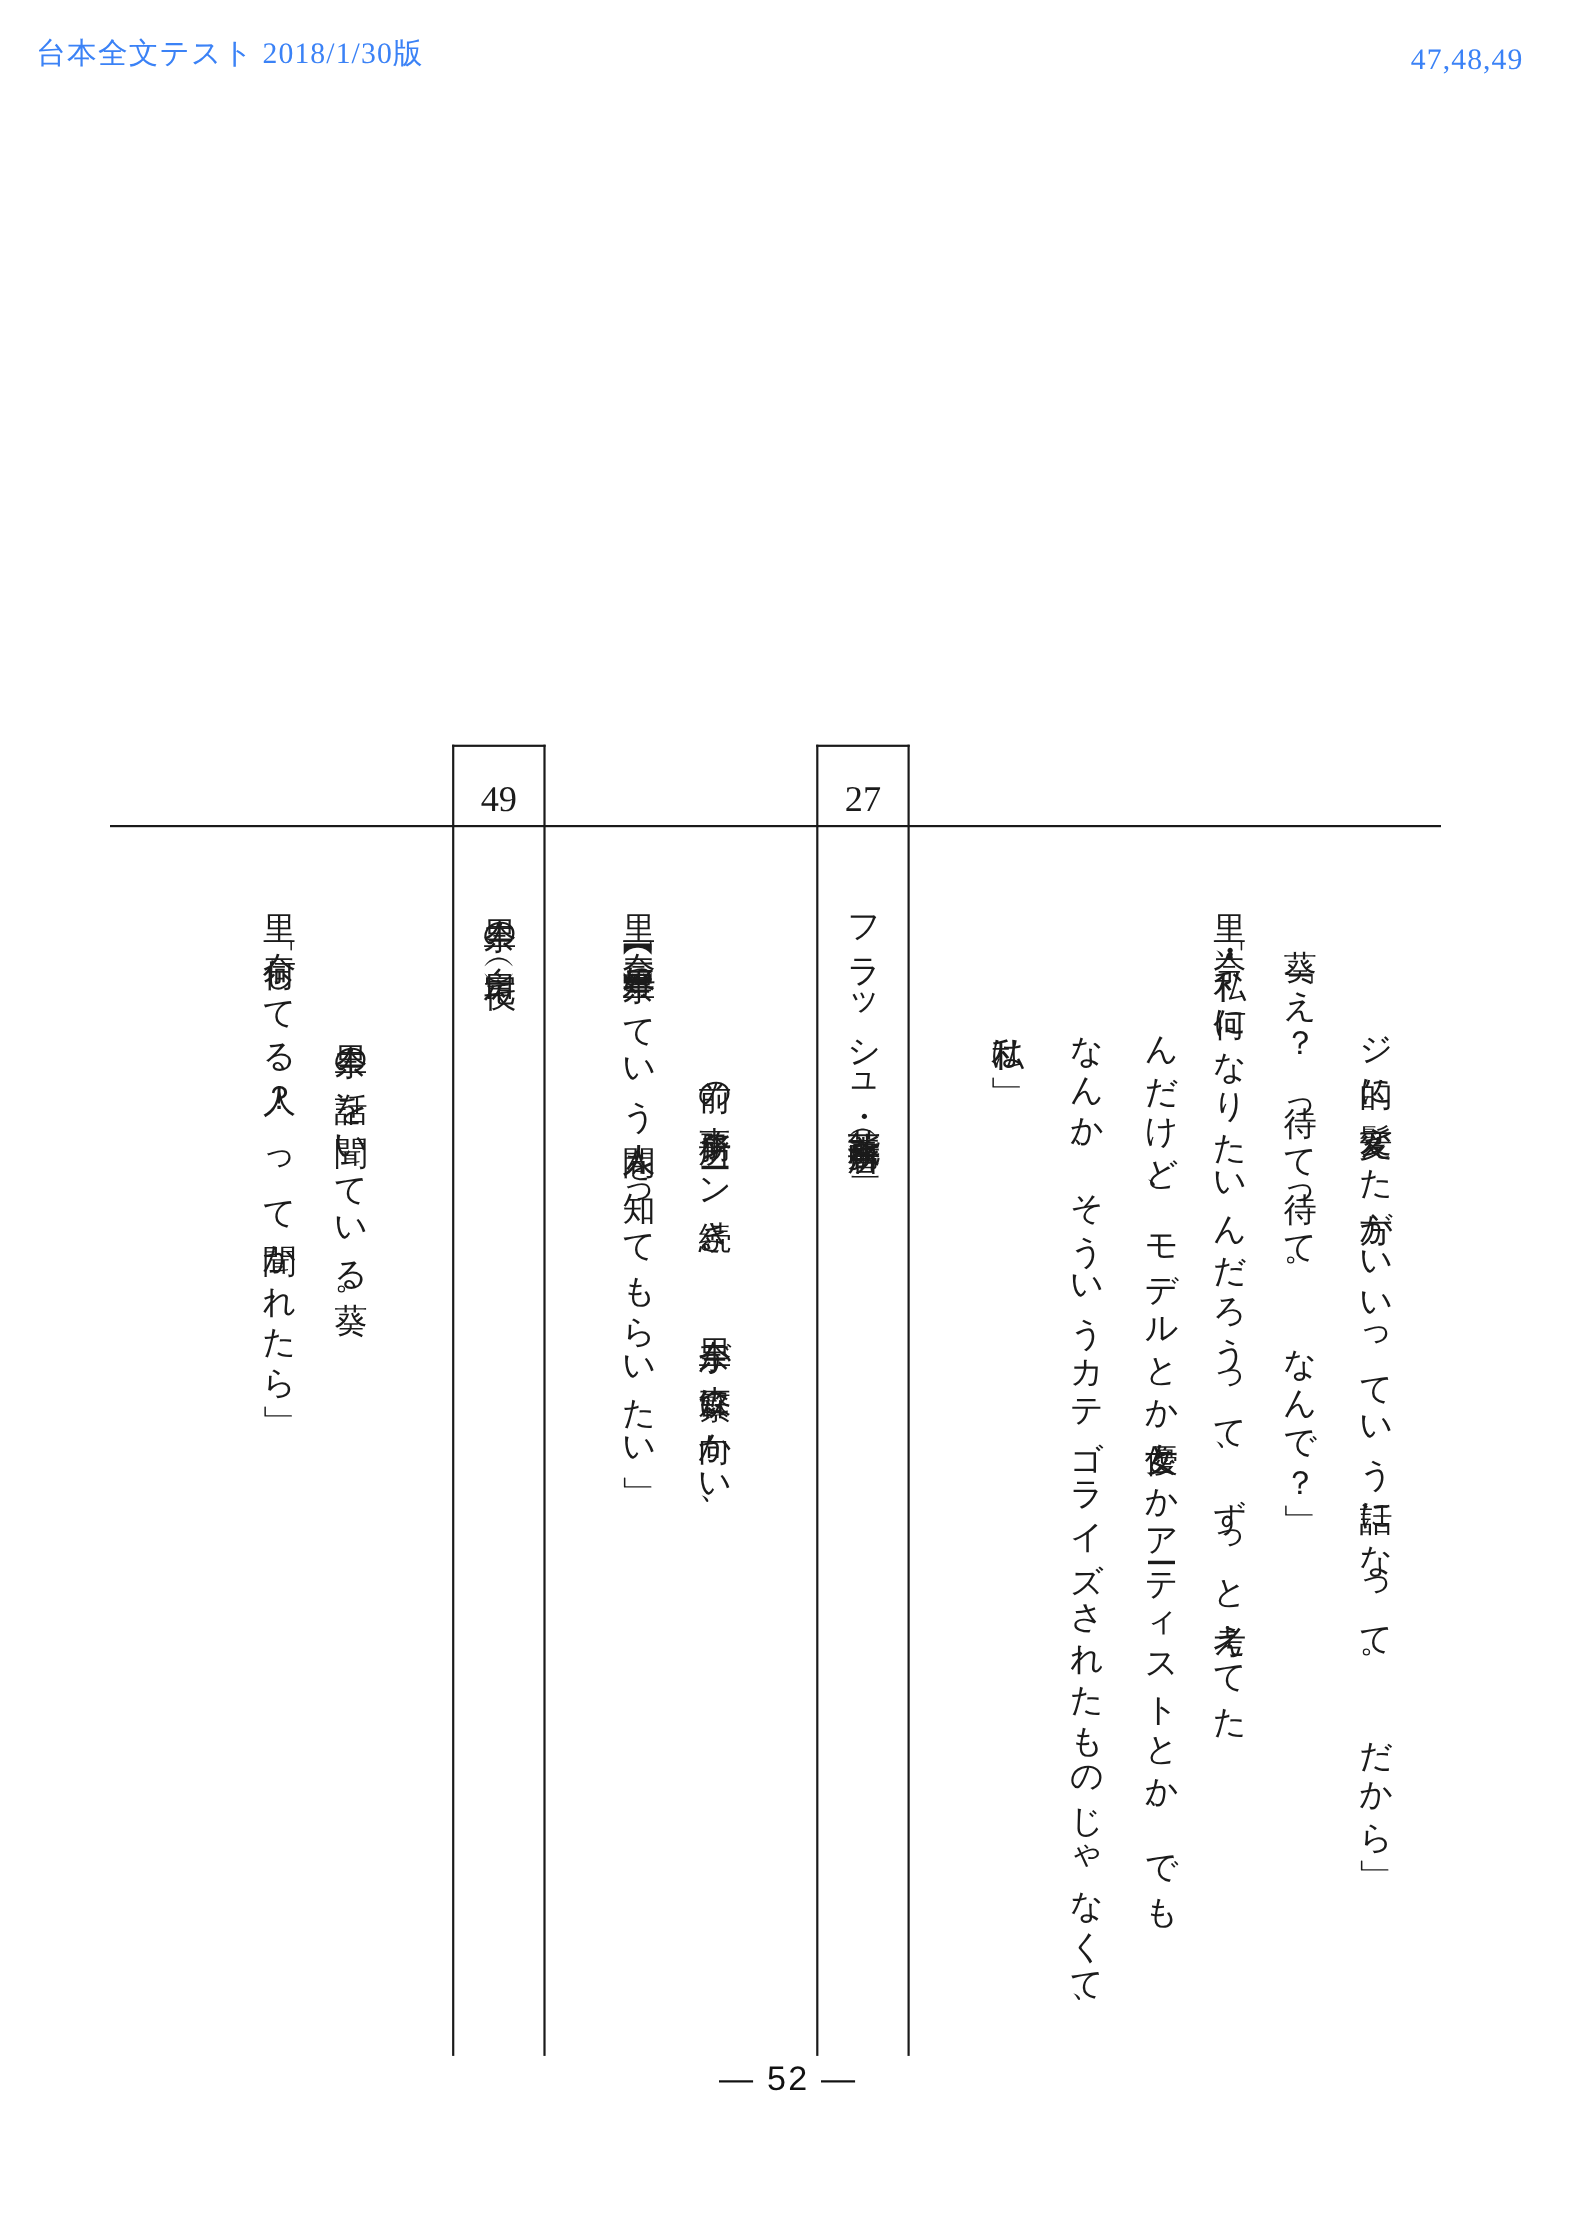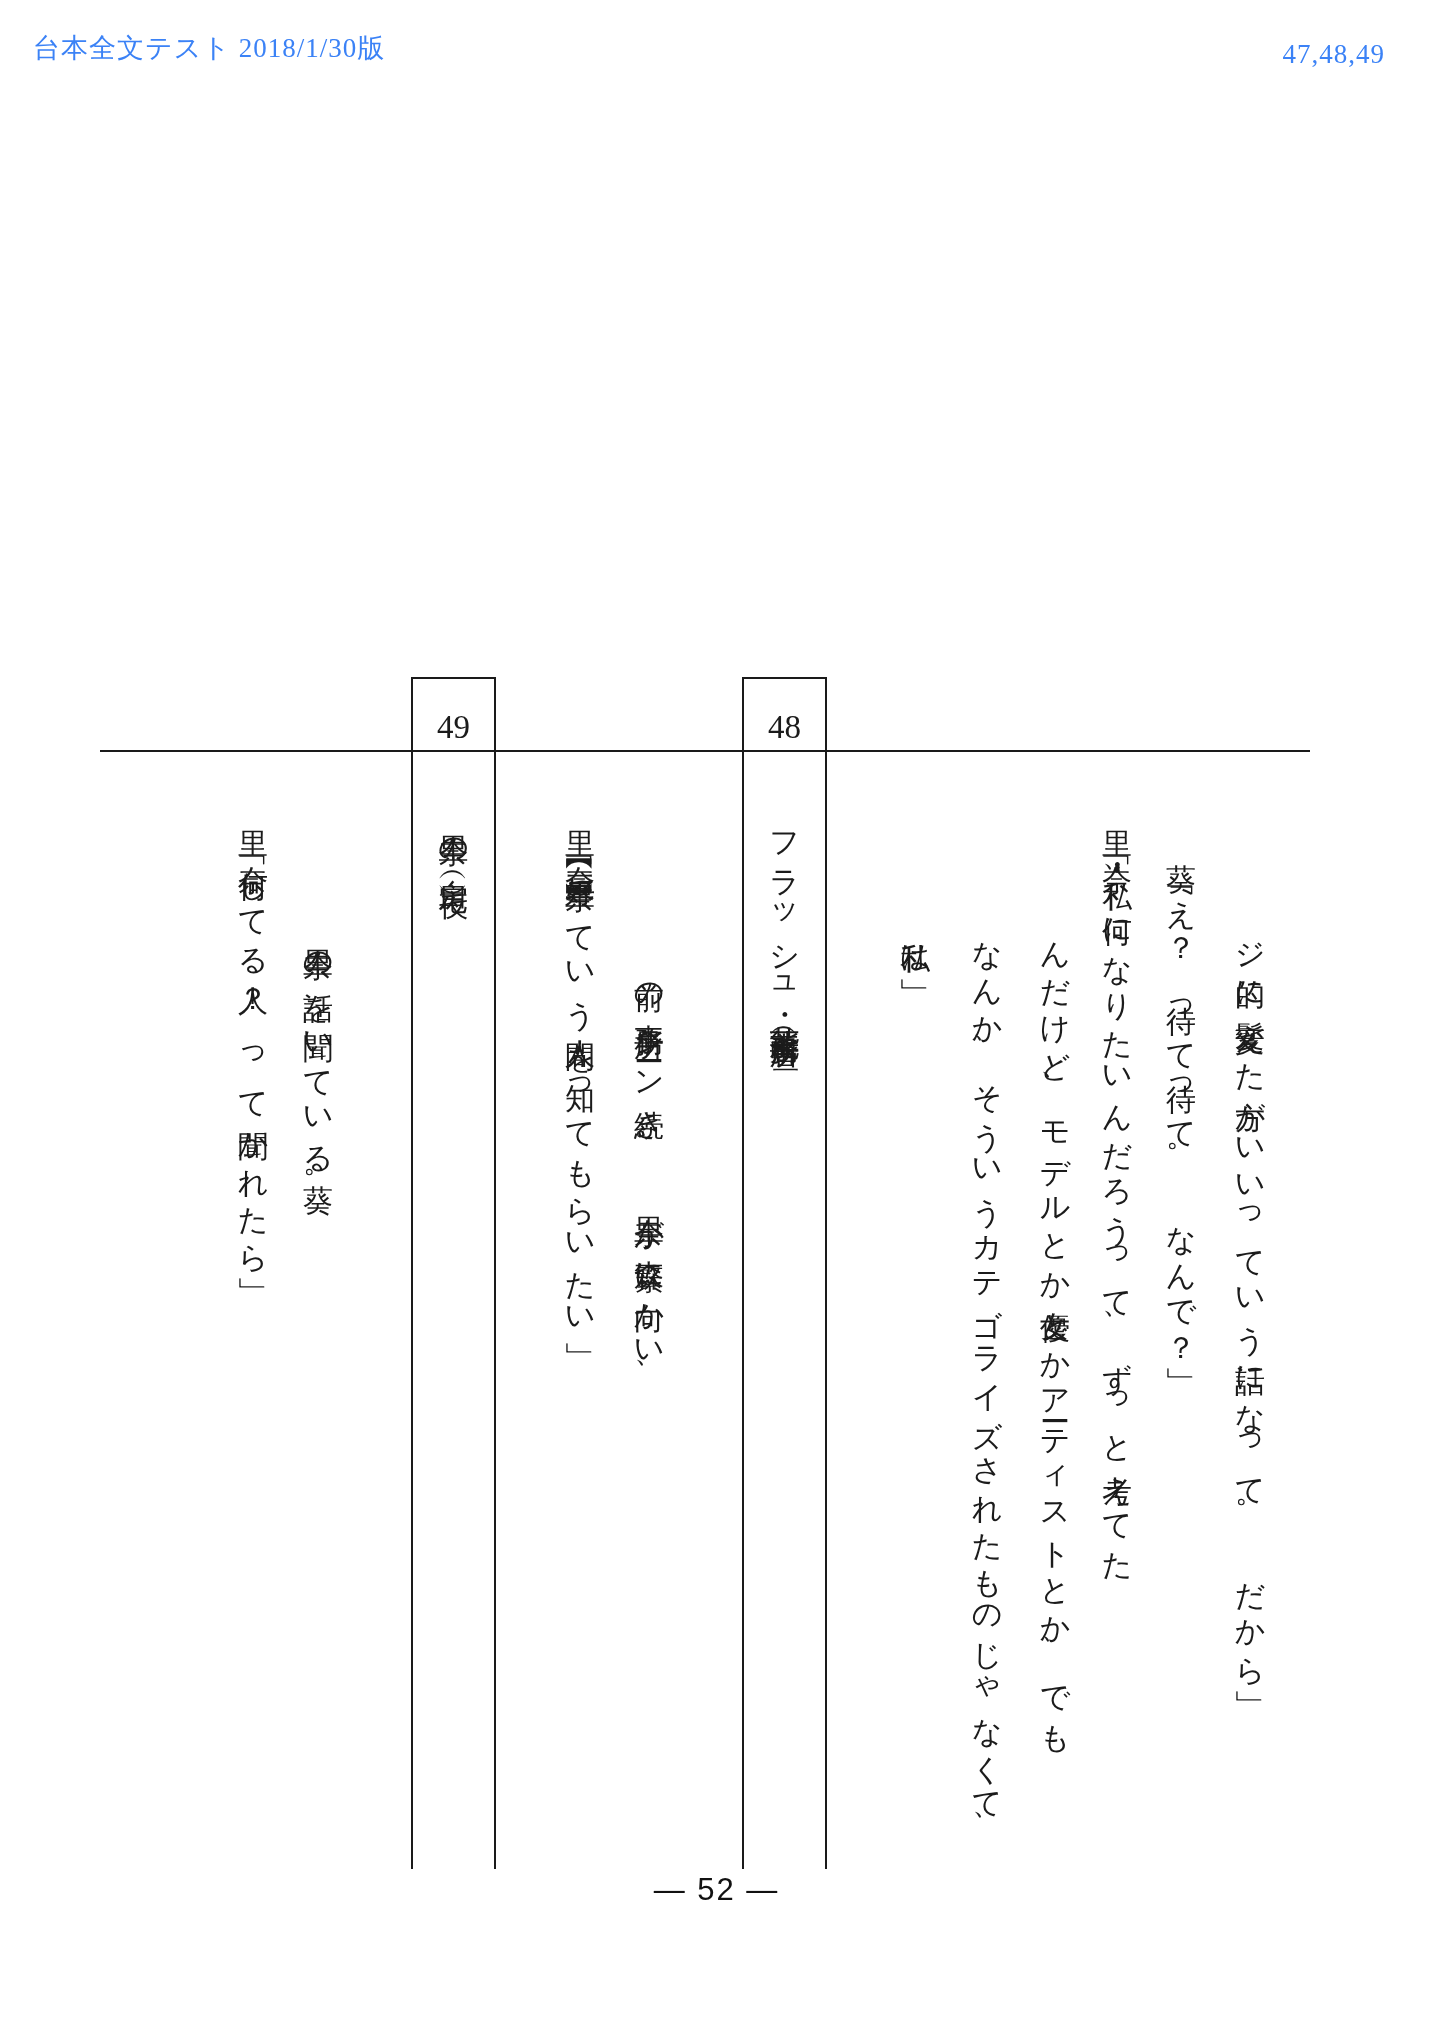--- a/index.html
+++ b/index.html
@@ -67,21 +67,21 @@
   <span>里　奈</span><span>「・・・私、何になりたいんだろうって、ずっと考えてた</span>
 </div>
 
 <div class="vtext" style="left:1036px;top:920px;">んだけど、モデルとか女優とかアーティストとか、でも</div>
 
 <div class="vtext" style="left:968px;top:920px;">なんか、そういうカテゴライズされたものじゃなくて、</div>
 
 <div class="vtext" style="left:896px;top:920px;">私は」</div>
 
 <div class="scene-col" style="left:742px;">
-  <div class="scene-num">48</div>
+  <div class="scene-num">27</div>
   <div class="vtext scene-heading">フラッシュ・芸能事務所（昼）</div>
 </div>
 
 <div class="vtext" style="left:630px;top:960px;">前の事務所シーン続き。　里奈が森繁に向かい、</div>
 
 <div class="vtext" style="left:561px;top:786px;">
   <span>里　奈</span><span>「【三好里奈】っていう人間を知ってもらいたい」</span>
 </div>
 
 <div class="scene-col" style="left:411px;">

